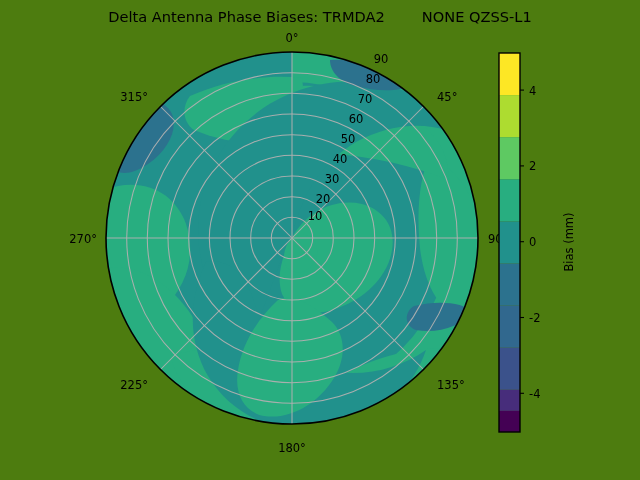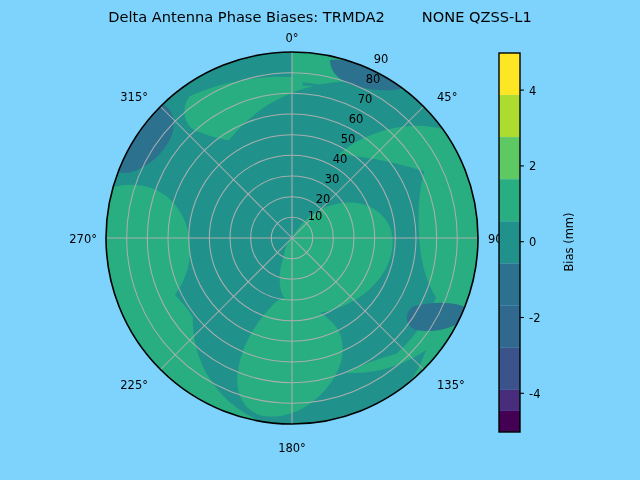--- a/index.html
+++ b/index.html
@@ -11,21 +11,21 @@
     width: 640px;
     height: 480px;
     overflow: hidden;
     font-family: "DejaVu Sans", "Liberation Sans", sans-serif;
     color: #000000;
   }
   #figure {
     position: relative;
     width: 640px;
     height: 480px;
-    background: #7dd3fc;
+    background: #4d7c0f;
   }
   #plot-title {
     position: absolute;
     left: 0;
     top: 8px;
     width: 640px;
     text-align: center;
     font-size: 14.6px;
     color: #000000;
     white-space: pre;

